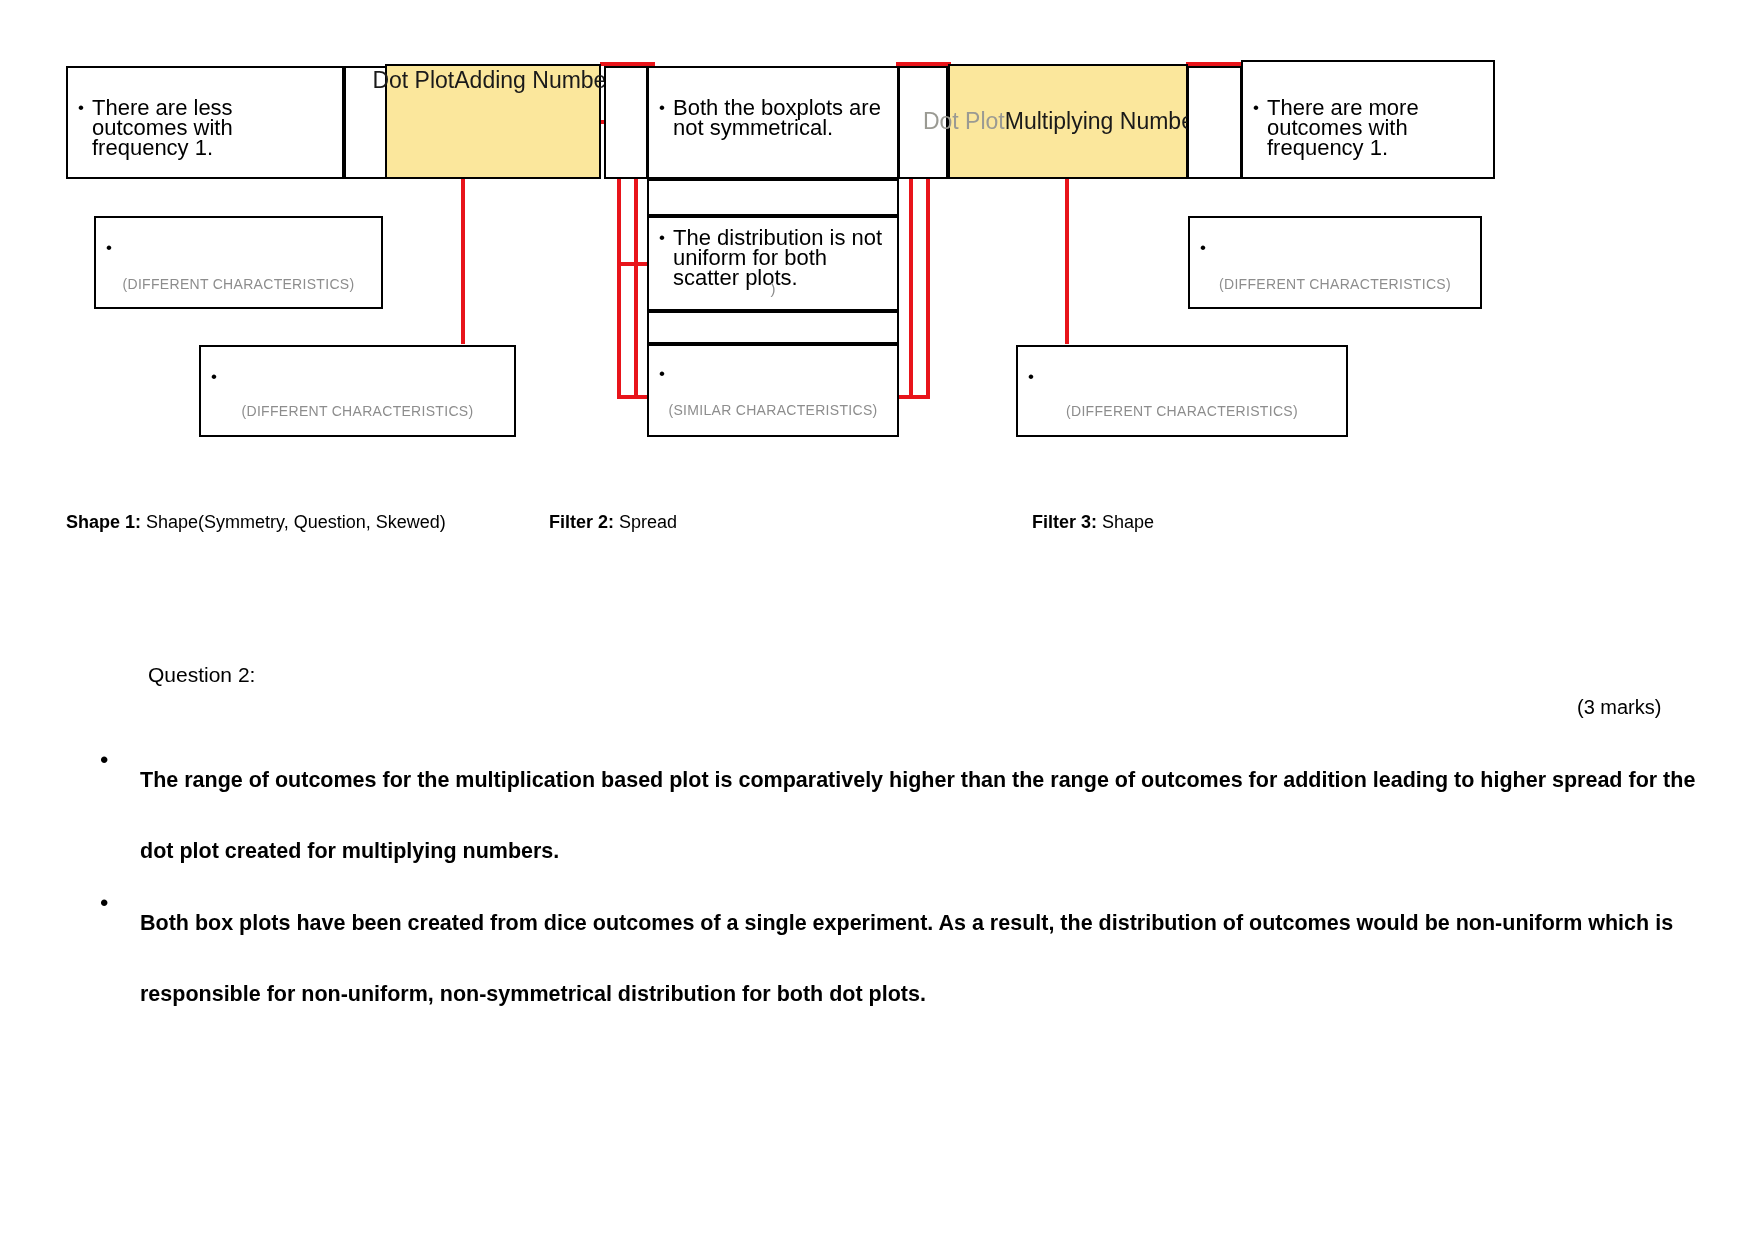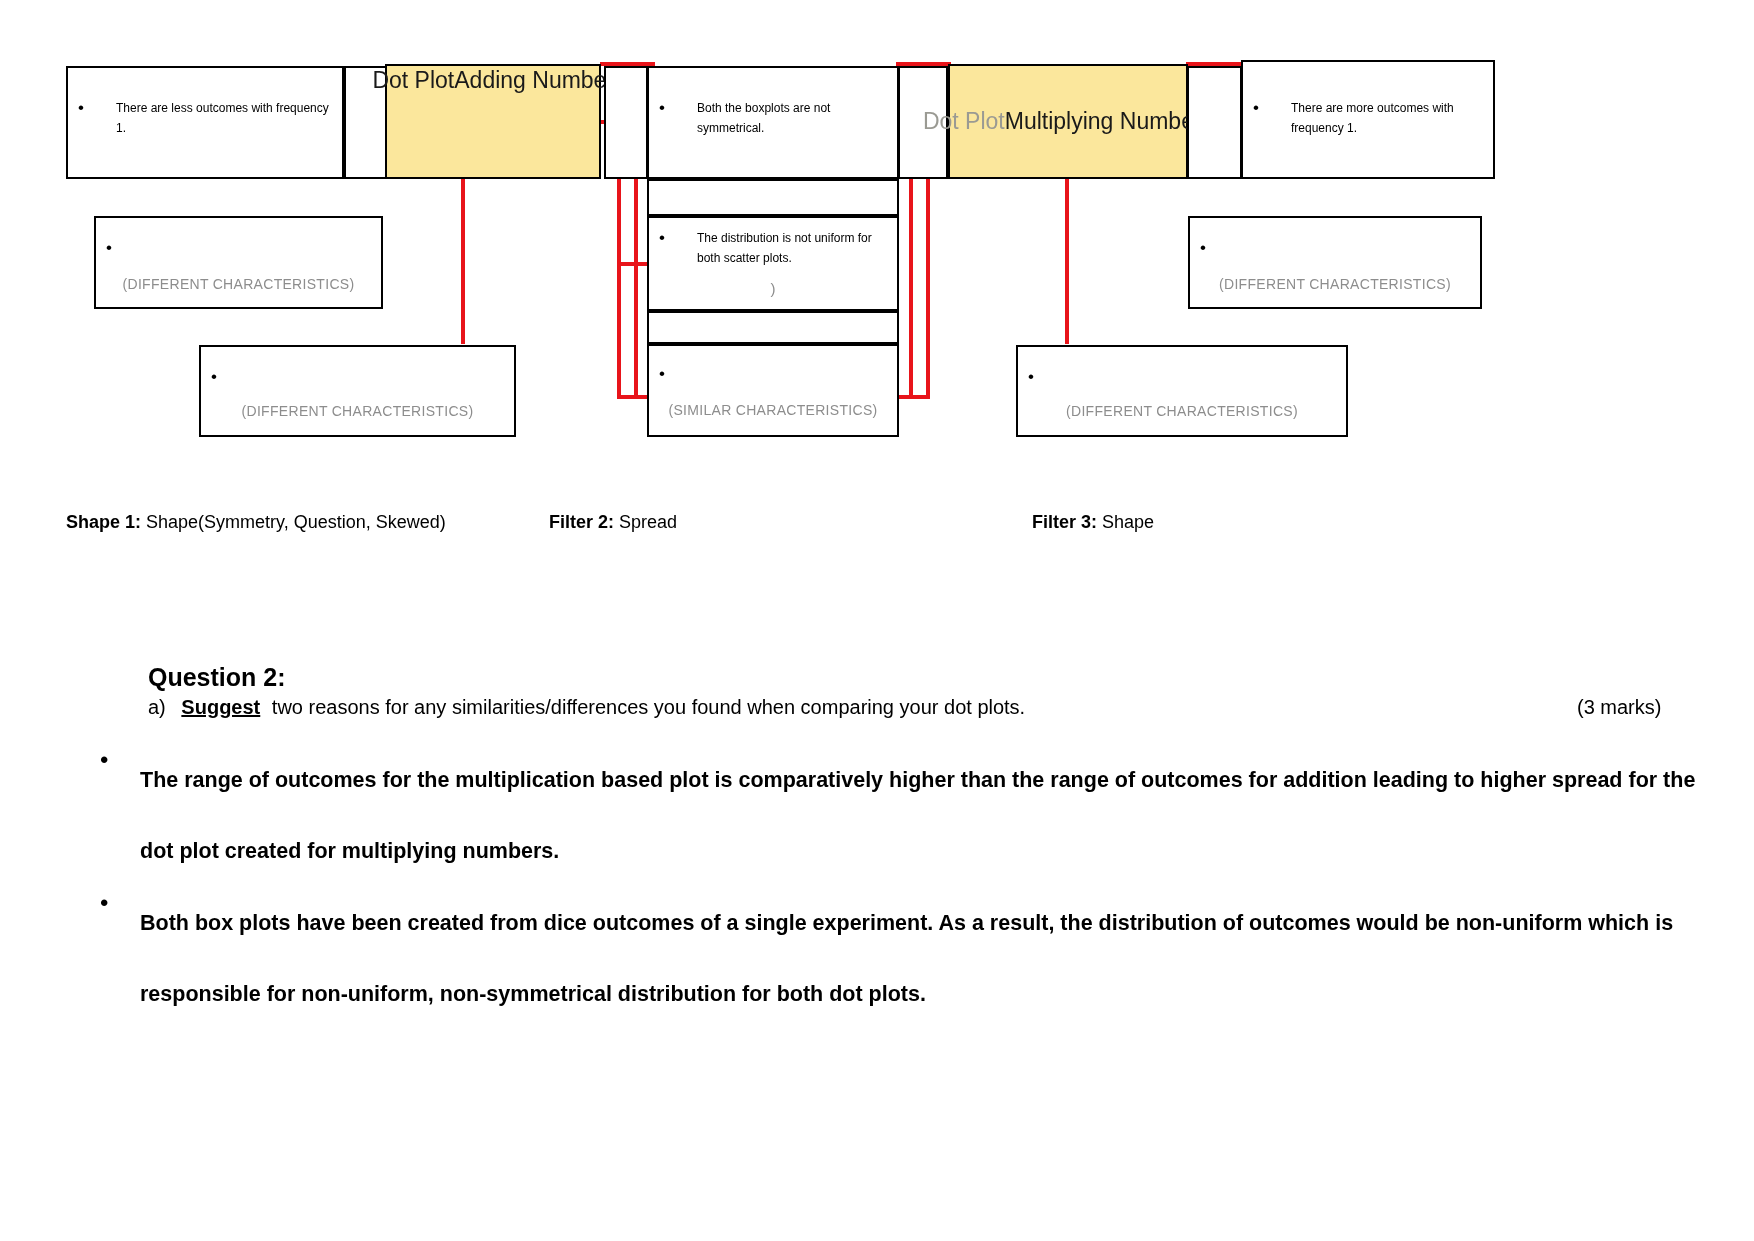--- a/index.html
+++ b/index.html
@@ -79,24 +79,23 @@
   }
   .bullet-dot {
     width: 14px;
     flex: 0 0 14px;
     font-size: 17px;
     line-height: 20px;
     color: #000000;
     text-align: left;
   }
   .bullet-text {
-    font-size: 12px;
+    font-size: 22px;
     line-height: 20px;
     color: #000000;
-    margin-left: 24px;
   }
   .ghost {
     position: absolute;
     width: 100%;
     text-align: center;
     font-size: 14px;
     letter-spacing: 0.3px;
     color: #8d8d8d;
   }
   .ghost-paren {
@@ -113,23 +112,22 @@
     font-size: 18px;
     color: #000000;
     white-space: nowrap;
   }
   .filter-label b { font-weight: bold; }
   .filter-label span { font-weight: normal; }
 
   
   .q-title {
     position: absolute;
-    font-size: 25px;
-    color: #000000;
-    font-weight: bold;
+    font-size: 21px;
+    color: #000000;
   }
   .q-item {
     position: absolute;
     font-size: 20px;
     color: #000000;
     white-space: nowrap;
   }
   .q-item .lead { margin-right: 10px; }
   .q-item u { font-weight: bold; }
   .q-marks {
@@ -283,25 +281,20 @@
     <b>Filter 2:</b>
     <span>Spread</span>
   </div>
   <div class="filter-label" style="left:1032px; top:512px;">
     <b>Filter 3:</b>
     <span>Shape</span>
   </div>
 
   <div class="q-title" style="left:148px; top:663px;">Question 2:</div>
 
-  <div class="q-item" style="left:148px; top:696px;">
-    <span class="lead">a)</span>
-    <u>Suggest</u>
-    <span style="margin-left:6px;">two reasons for any similarities/differences you found when comparing your dot plots.</span>
-  </div>
 
   <div class="q-marks" style="left:1577px; top:696px;">(3 marks)</div>
 
   <div class="ans" style="left:100px; top:745px; width:1620px;">
     <div class="dot">•</div>
     <div class="txt">
       <span>The range of outcomes for the multiplication based plot is comparatively higher than the range of outcomes for addition</span>
       <span>leading to higher spread for the dot plot created for multiplying numbers.</span>
     </div>
   </div>

